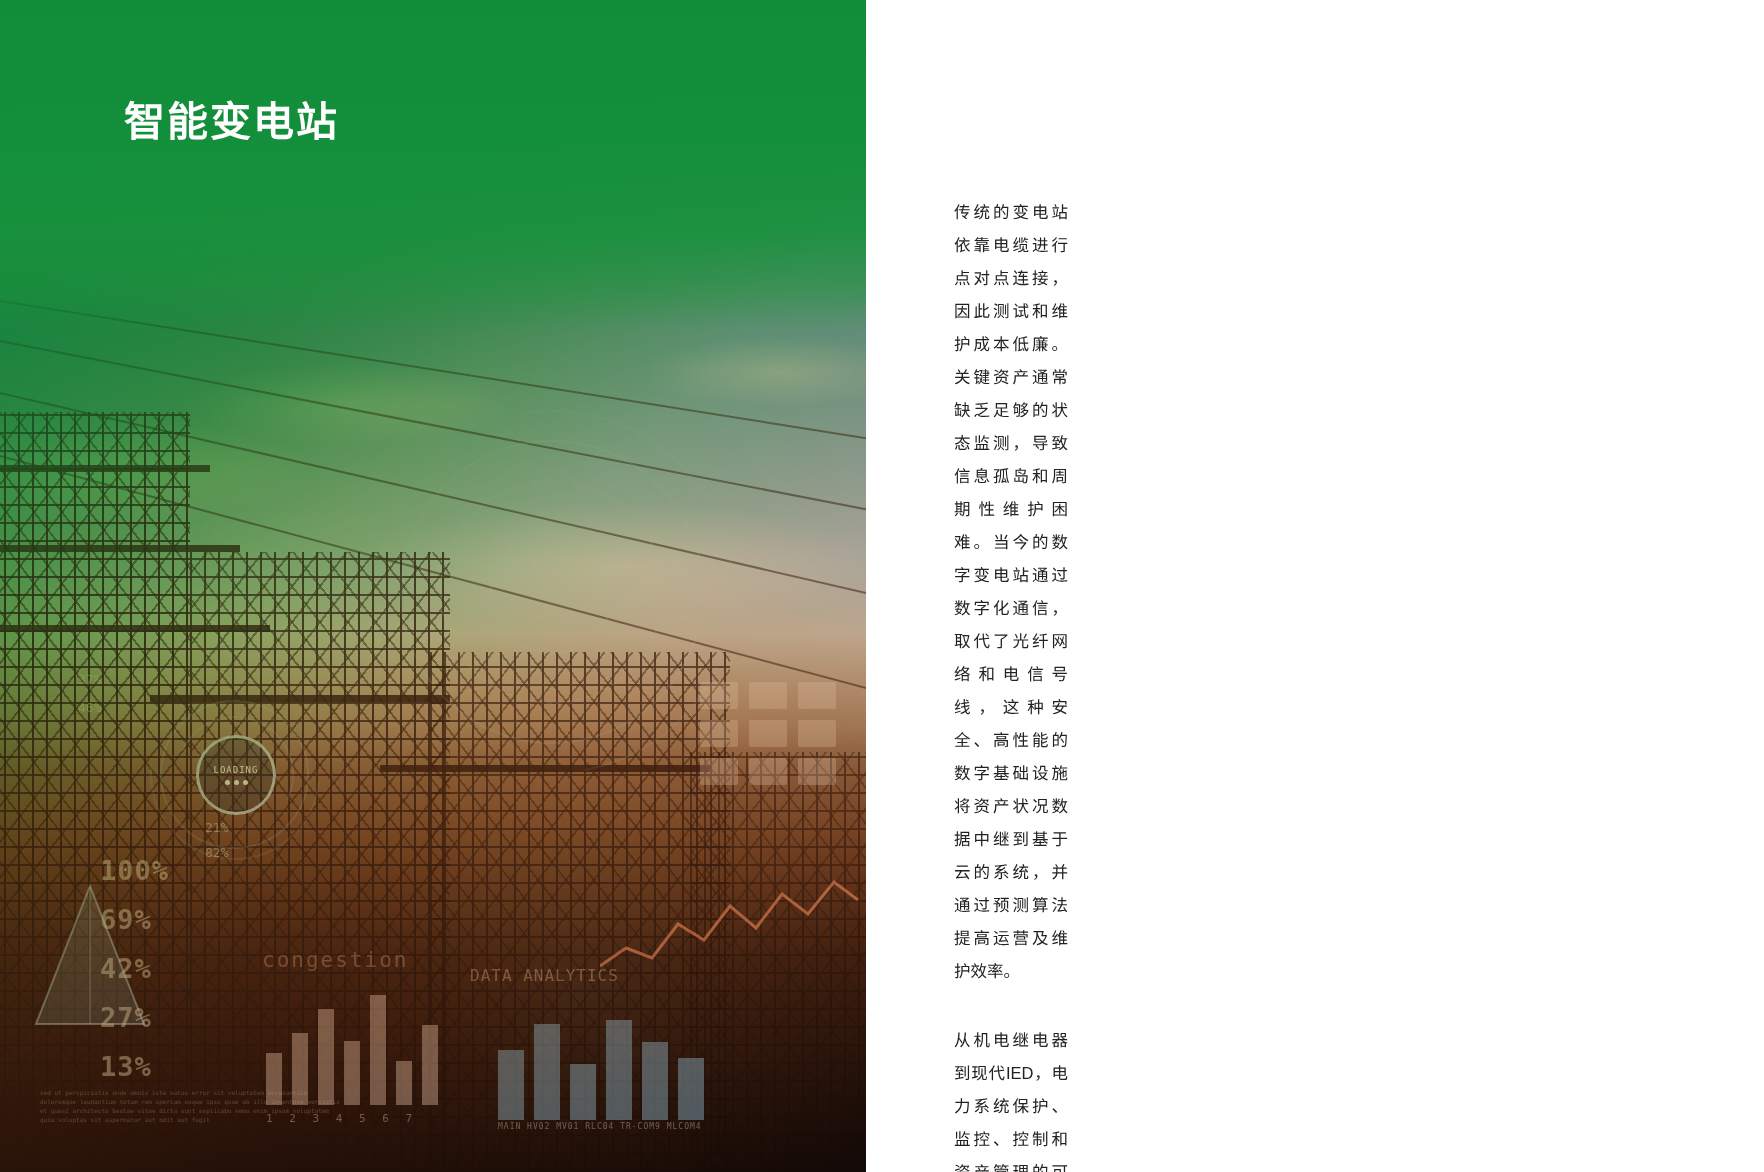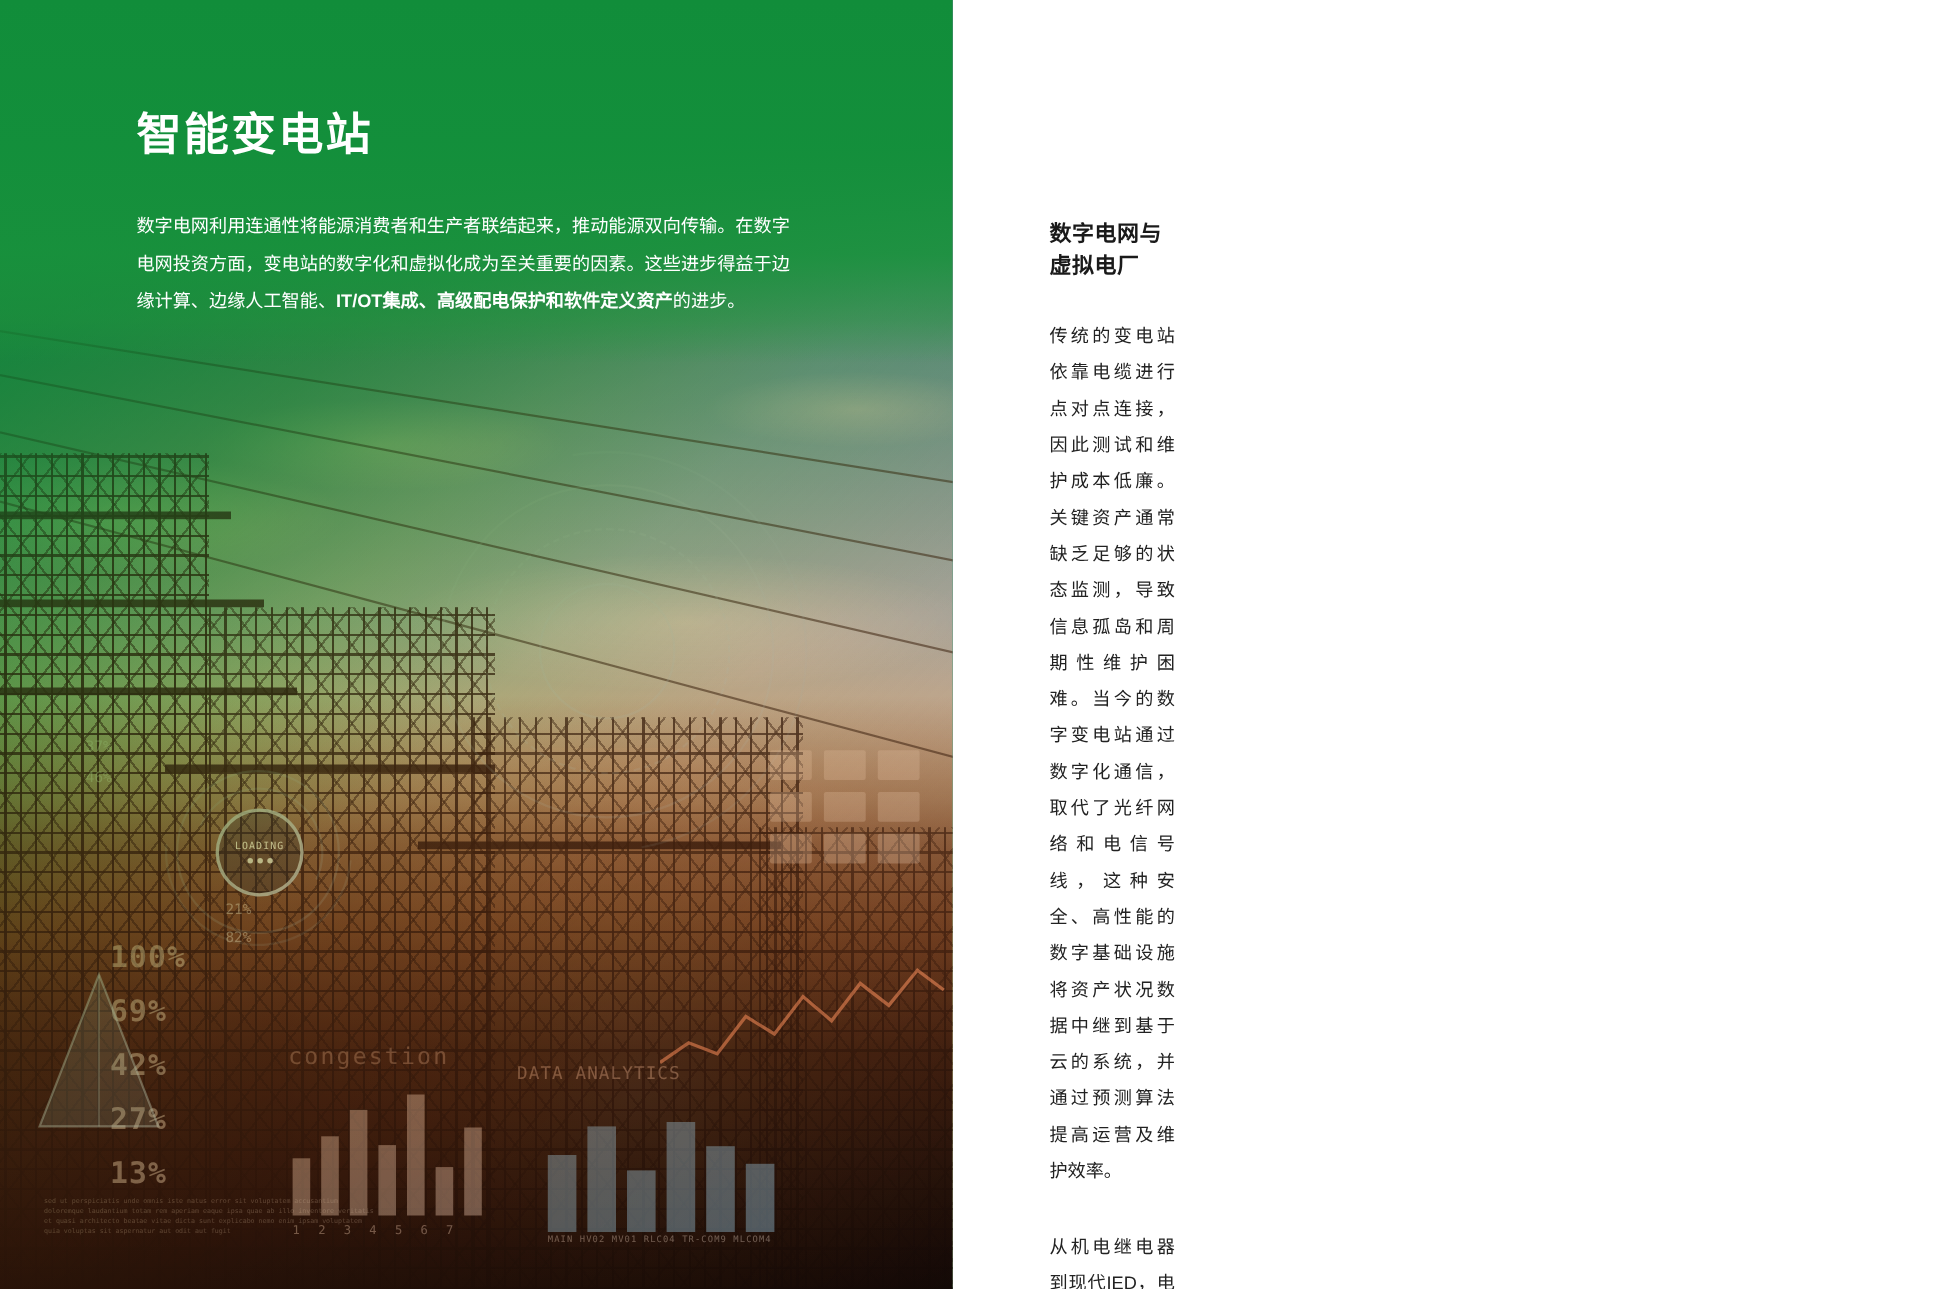--- a/index.html
+++ b/index.html
@@ -427,23 +427,21 @@
 
       <div class="fineprint">sed ut perspiciatis unde omnis iste natus error sit voluptatem accusantium doloremque laudantium totam rem aperiam eaque ipsa quae ab illo inventore veritatis et quasi architecto beatae vitae dicta sunt explicabo nemo enim ipsam voluptatem quia voluptas sit aspernatur aut odit aut fugit</div>
     </div>
 
     <div class="tint"></div>
     <div class="tint2"></div>
     <div class="tint-top"></div>
 
     <div class="left-content">
       <h1 class="left-title">智能变电站</h1>
-      <p class="left-body"><span>数字电网利用连通性将能源消费者和生产者联结起来，推动能源双向传输。在数字电网投资方面，变电站的数字化和虚拟化成为至关重要的因素。这些进步得益于边缘计算、边缘人工智能、</span><b>IT/OT集成、高级配电保护和软件定义资产</b><span>的进步。</span></p>
     </div>
   </div>
 
   <div class="right-panel">
-    <h2 class="right-title">数字电网与虚拟电厂</h2>
     <p class="right-para">传统的变电站依靠电缆进行点对点连接，因此测试和维护成本低廉。关键资产通常缺乏足够的状态监测，导致信息孤岛和周期性维护困难。当今的数字变电站通过数字化通信，取代了光纤网络和电信号线，这种安全、高性能的数字基础设施将资产状况数据中继到基于云的系统，并通过预测算法提高运营及维护效率。</p>
     <p class="right-para">从机电继电器到现代IED，电力系统保护、监控、控制和资产管理的可靠性已显著提高。当今的公用事业信息系统利用标准网络概念和虚拟化，在单个平台上容纳多个系统，这减少了变电站设备的数量和种类，节省了资金和资源，同时简化了维护，其中的关键是虚拟化，这是使电网更具可持续性和弹性的重要工具，从而有助于全球向清洁能源的过渡。</p>
   </div>
 
 </div>
 
 </body></html>

